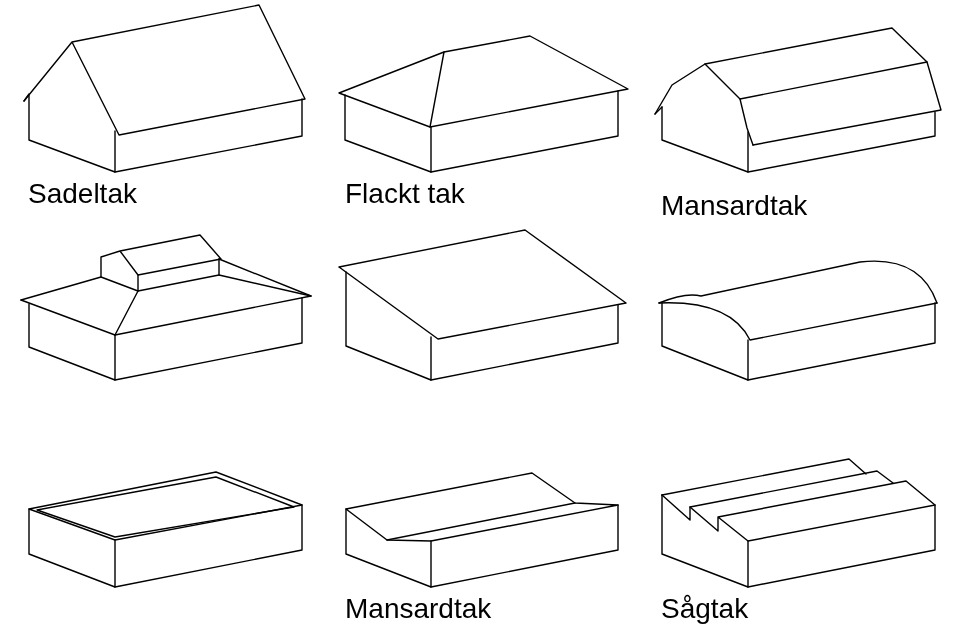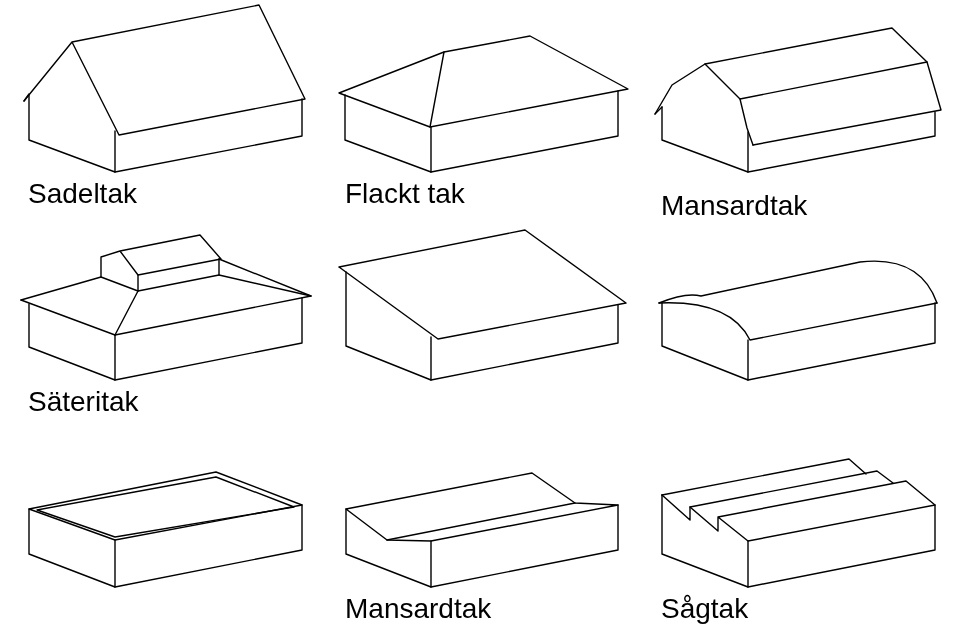--- a/index.html
+++ b/index.html
@@ -88,17 +88,16 @@
       <polyline points="690,507 718,531 718,517 906,481 935,505 748,541 718,517"></polyline>
       <polyline points="662,495 662,554 748,587 748,541"></polyline>
       <polyline points="748,587 935,550 935,505"></polyline>
     </g>
   </svg>
 
   <div class="label" style="left:28px; top:180px;">Sadeltak</div>
   <div class="label" style="left:345px; top:180px;">Flackt tak</div>
   <div class="label" style="left:661px; top:180px;margin-top:12px;">Mansardtak</div>
 
-  <div class="label" style="left:28px; top:388px;">Säteritak</div>
 
   <div class="label" style="left:345px; top:595px;">Mansardtak</div>
   <div class="label" style="left:661px; top:595px;text-align:center;">Sågtak</div>
 </div>
 
 </body></html>

